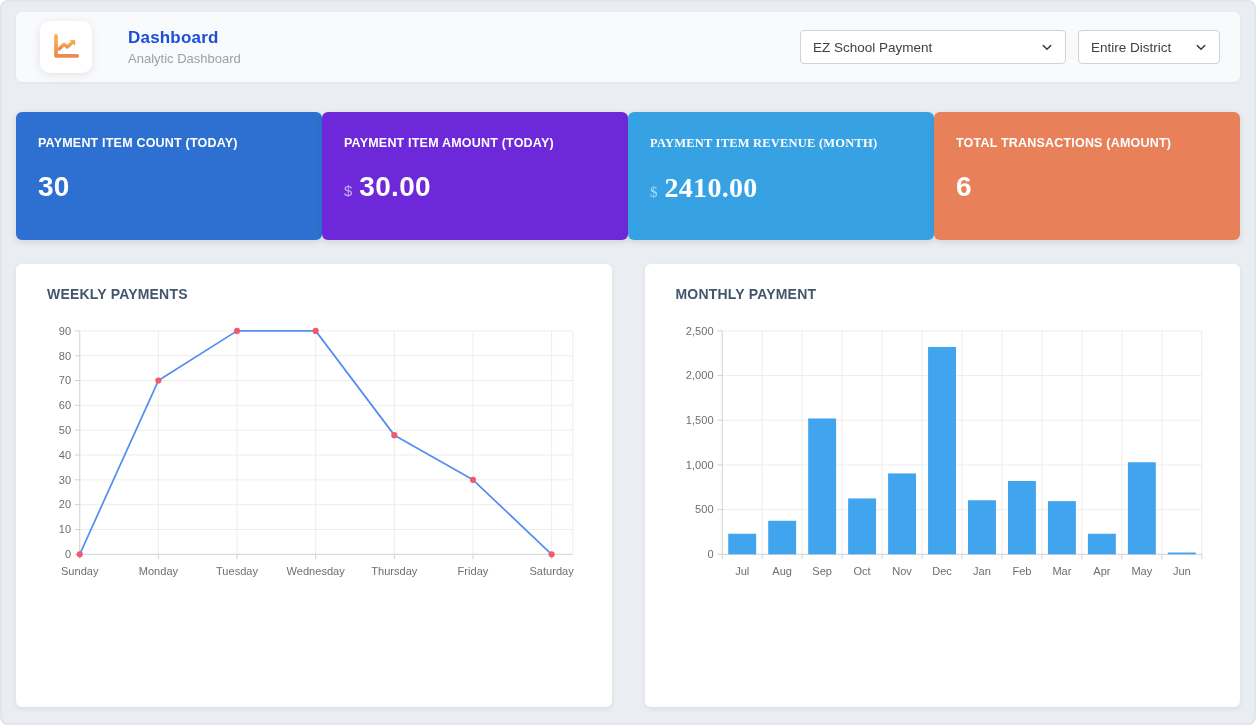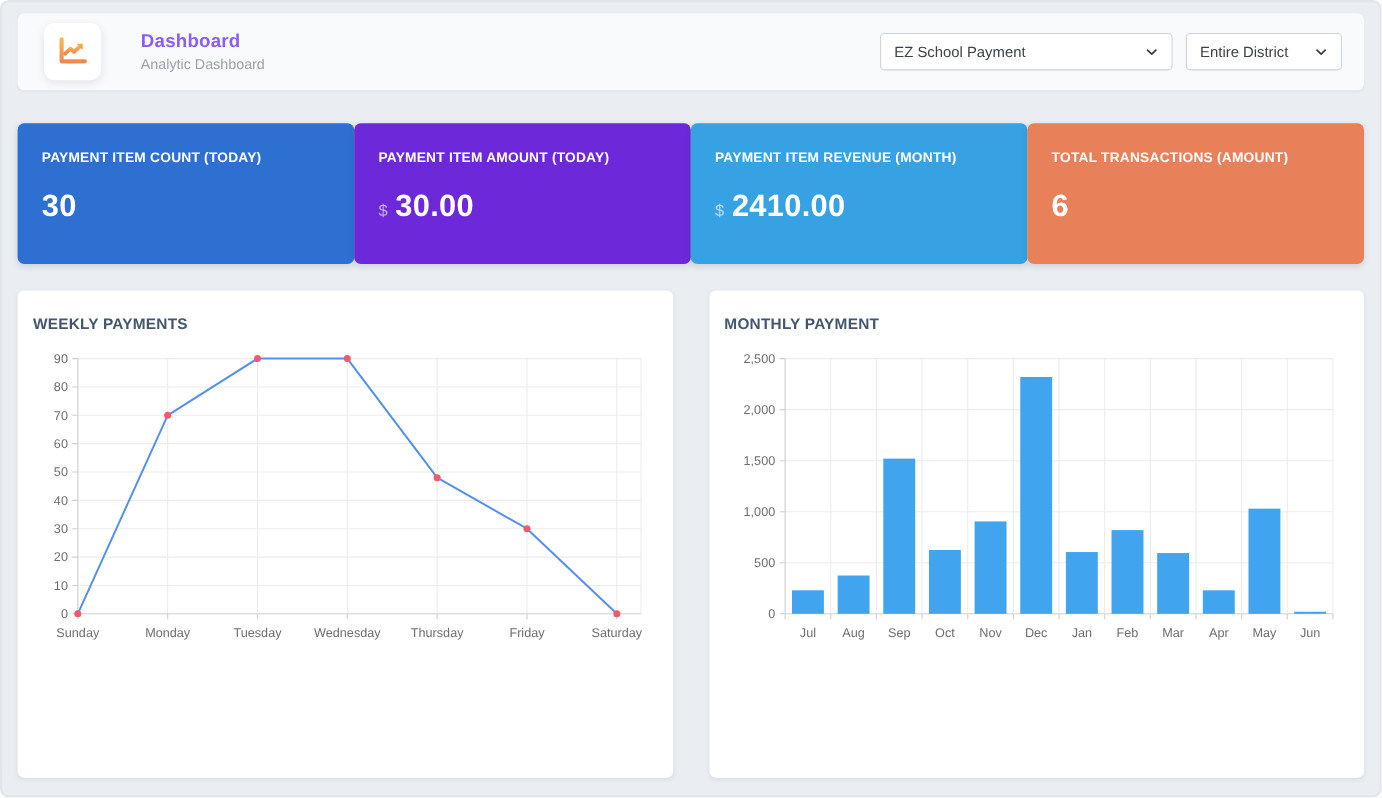--- a/index.html
+++ b/index.html
@@ -30,21 +30,21 @@
   .icon-box {
     width: 52px; height: 52px;
     margin-left: 24px;
     background: #fff;
     border-radius: 10px;
     box-shadow: 0 2px 8px rgba(60,70,90,.12);
     display: flex; align-items: center; justify-content: center;
     flex: 0 0 auto;
   }
   .title-block { margin-left: 36px; }
-  .page-title { font-size: 17px; font-weight: 600; color: #8b5cf6; letter-spacing: .2px; }
+  .page-title { font-size: 17px; font-weight: 600; color: #1d4ed8; letter-spacing: .2px; }
   .page-subtitle { font-size: 13px; color: #99a1a9; margin-top: 3px; }
   .header-spacer { flex: 1; }
 
   .select {
     height: 34px;
     background: #fff;
     border: 1px solid #ced3d9;
     border-radius: 4px;
     display: flex; align-items: center;
     padding: 0 12px;
@@ -80,21 +80,21 @@
     margin: 24px 14px 0;
     display: grid;
     grid-template-columns: repeat(2, 1fr);
     gap: 33px;
   }
   .chart-card {
     height: 443px;
     background: #fff;
     border-radius: 6px;
     box-shadow: 0 2px 5px rgba(40,55,80,.08);
-    padding: 22px 14px 0;
+    padding: 22px 31px 0;
   }
   .chart-title { font-size: 14px; font-weight: 700; color: #44566c; letter-spacing: .2px; }
   .chart-svg { margin-top: 10px; width: 100%; height: 292px; display: block; }
   .chart-svg text { font-family: "Liberation Sans", sans-serif; font-size: 11.5px; fill: #6e6e6e; }
 
   
   .bottom-panel {
     margin: 38px 20px 0;
     height: 80px;
     background: #f1f4f7;
@@ -153,21 +153,21 @@
         <span class="stat-value">30</span>
       </div>
     </div>
     <div class="stat-card" style="background: #6d28d9;">
       <div class="stat-label">PAYMENT ITEM AMOUNT (TODAY)</div>
       <div class="stat-value-row">
         <span class="stat-prefix">$</span>
         <span class="stat-value">30.00</span>
       </div>
     </div>
-    <div class="stat-card" style="background: rgb(54, 162, 228);">
+    <div class="stat-card" style="background: rgb(54, 162, 228); font-family: Liberation Serif, serif;">
       <div class="stat-label">PAYMENT ITEM REVENUE (MONTH)</div>
       <div class="stat-value-row">
         <span class="stat-prefix">$</span>
         <span class="stat-value">2410.00</span>
       </div>
     </div>
     <div class="stat-card" style="background: rgb(232, 129, 90);">
       <div class="stat-label">TOTAL TRANSACTIONS (AMOUNT)</div>
       <div class="stat-value-row">
 

